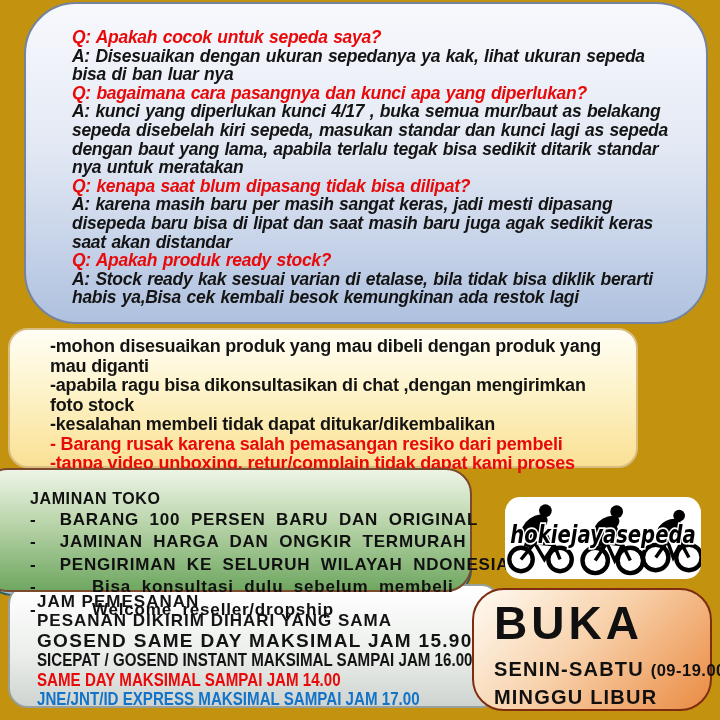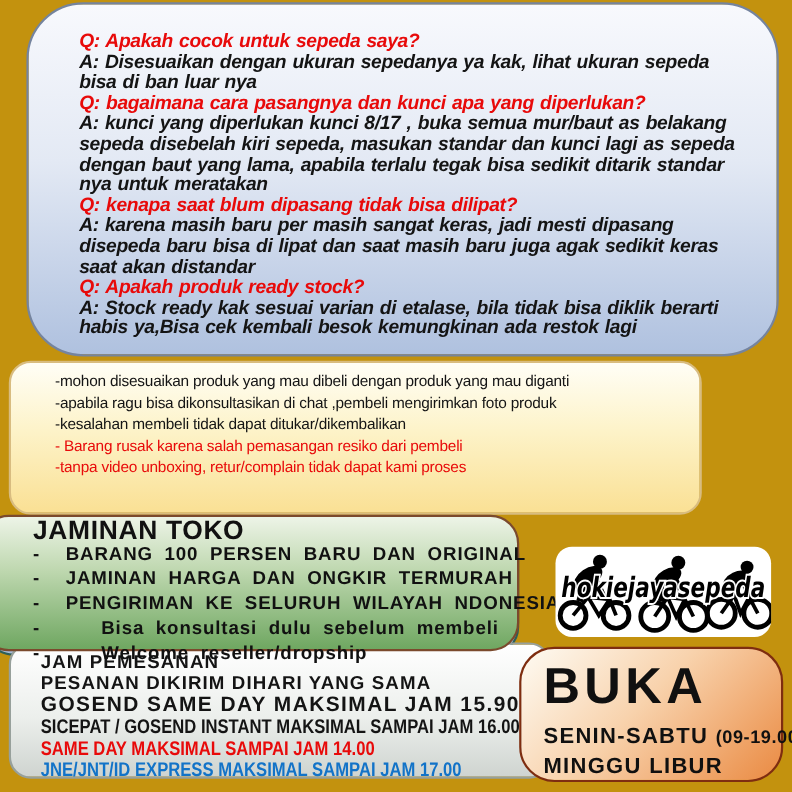--- a/index.html
+++ b/index.html
@@ -29,21 +29,21 @@
   
   .notes-panel{
     left:8px;top:328px;width:630px;height:140px;
     border-radius:20px;
     background:linear-gradient(to bottom,#FFFEF6 0%,#FDF3C9 45%,#FAE094 100%);
     border:2px solid #D8BC80;
     padding:7px 18px 0 40px;
     z-index:2;
   }
   .note-line{
-    font-size:14px;font-weight:normal;line-height:19.5px;
+    font-size:18px;font-weight:bold;line-height:19.5px;
     letter-spacing:-0.2px;color:#141414;
   }
   .note-line.red{color:#E80A0A;}
 
   
   .backing-shape{
     left:-14px;top:478px;width:486px;height:118px;
     border-radius:26px;background:#A5BAD6;border:2px solid #2F5F58;
     z-index:3;
   }
@@ -66,21 +66,21 @@
 
   
   .guarantee-panel{
     left:-18px;top:468px;width:490px;height:124px;
     border-radius:26px;
     background:linear-gradient(to bottom,#EDF4E7 0%,#BFD8B0 40%,#6FA761 100%);
     border:2px solid #7B4A2D;
     padding:2px 10px 0 46px;
     z-index:5;
   }
-  .guarantee-title{font-size:24px;font-weight:bold;color:#111;letter-spacing:0.6px;line-height:21px;}
+  .guarantee-title{font-size:16px;font-weight:bold;color:#111;letter-spacing:0.6px;line-height:21px;margin-top:16px;}
   .g-item{display:flex;}
   .g-dash{width:38px;font-size:17px;font-weight:bold;color:#111;line-height:22.4px;}
   .g-text{font-size:17px;font-weight:bold;color:#111;letter-spacing:0.8px;word-spacing:5px;line-height:22.4px;white-space:nowrap;margin-left:24px;}
 
   
   .logo-box{
     left:505px;top:497px;width:196px;height:82px;
     background:#FFFFFF;border-radius:15px;z-index:6;
   }
   .logo-box svg{display:block;width:100%;height:100%;}
@@ -99,30 +99,30 @@
   .open-days .paren{font-size:16.5px;letter-spacing:0.5px;}
   .open-closed{font-size:20px;font-weight:bold;color:#101010;letter-spacing:1.2px;margin-top:5px;}
 </style>
 </head>
 <body>
 
 <div class="box faq-panel">
   <div class="faq-line q">Q: Apakah cocok untuk sepeda saya?</div>
   <div class="faq-line a">A: Disesuaikan dengan ukuran sepedanya ya kak, lihat ukuran sepeda bisa di ban luar nya</div>
   <div class="faq-line q">Q: bagaimana cara pasangnya dan kunci apa yang diperlukan?</div>
-  <div class="faq-line a">A: kunci yang diperlukan kunci 8/17 , buka semua mur/baut as belakang sepeda disebelah kiri sepeda, masukan standar dan kunci lagi as sepeda dengan baut yang lama, apabila terlalu tegak bisa sedikit ditarik standar nya untuk meratakan</div>
+  <div class="faq-line a">A: kunci yang diperlukan kunci 4/17 , buka semua mur/baut as belakang sepeda disebelah kiri sepeda, masukan standar dan kunci lagi as sepeda dengan baut yang lama, apabila terlalu tegak bisa sedikit ditarik standar nya untuk meratakan</div>
   <div class="faq-line q">Q: kenapa saat blum dipasang tidak bisa dilipat?</div>
   <div class="faq-line a">A: karena masih baru per masih sangat keras, jadi mesti dipasang disepeda baru bisa di lipat dan saat masih baru juga agak sedikit keras saat akan distandar</div>
   <div class="faq-line q">Q: Apakah produk ready stock?</div>
   <div class="faq-line a">A: Stock ready kak sesuai varian di etalase, bila tidak bisa diklik berarti habis ya,Bisa cek kembali besok kemungkinan ada restok lagi</div>
 </div>
 
 <div class="box notes-panel">
   <div class="note-line">-mohon disesuaikan produk yang mau dibeli dengan produk yang mau diganti</div>
-  <div class="note-line">-apabila ragu bisa dikonsultasikan di chat ,pembeli mengirimkan foto produk</div>
+  <div class="note-line">-apabila ragu bisa dikonsultasikan di chat ,dengan mengirimkan foto stock</div>
   <div class="note-line">-kesalahan membeli tidak dapat ditukar/dikembalikan</div>
   <div class="note-line red">- Barang rusak karena salah pemasangan resiko dari pembeli</div>
   <div class="note-line red">-tanpa video unboxing, retur/complain tidak dapat kami proses</div>
 </div>
 
 <div class="box backing-shape"></div>
 
 <div class="box schedule-panel">
   <div class="sched-line sched-caps">JAM PEMESANAN</div>
   <div class="sched-line sched-caps">PESANAN DIKIRIM DIHARI YANG SAMA</div>

